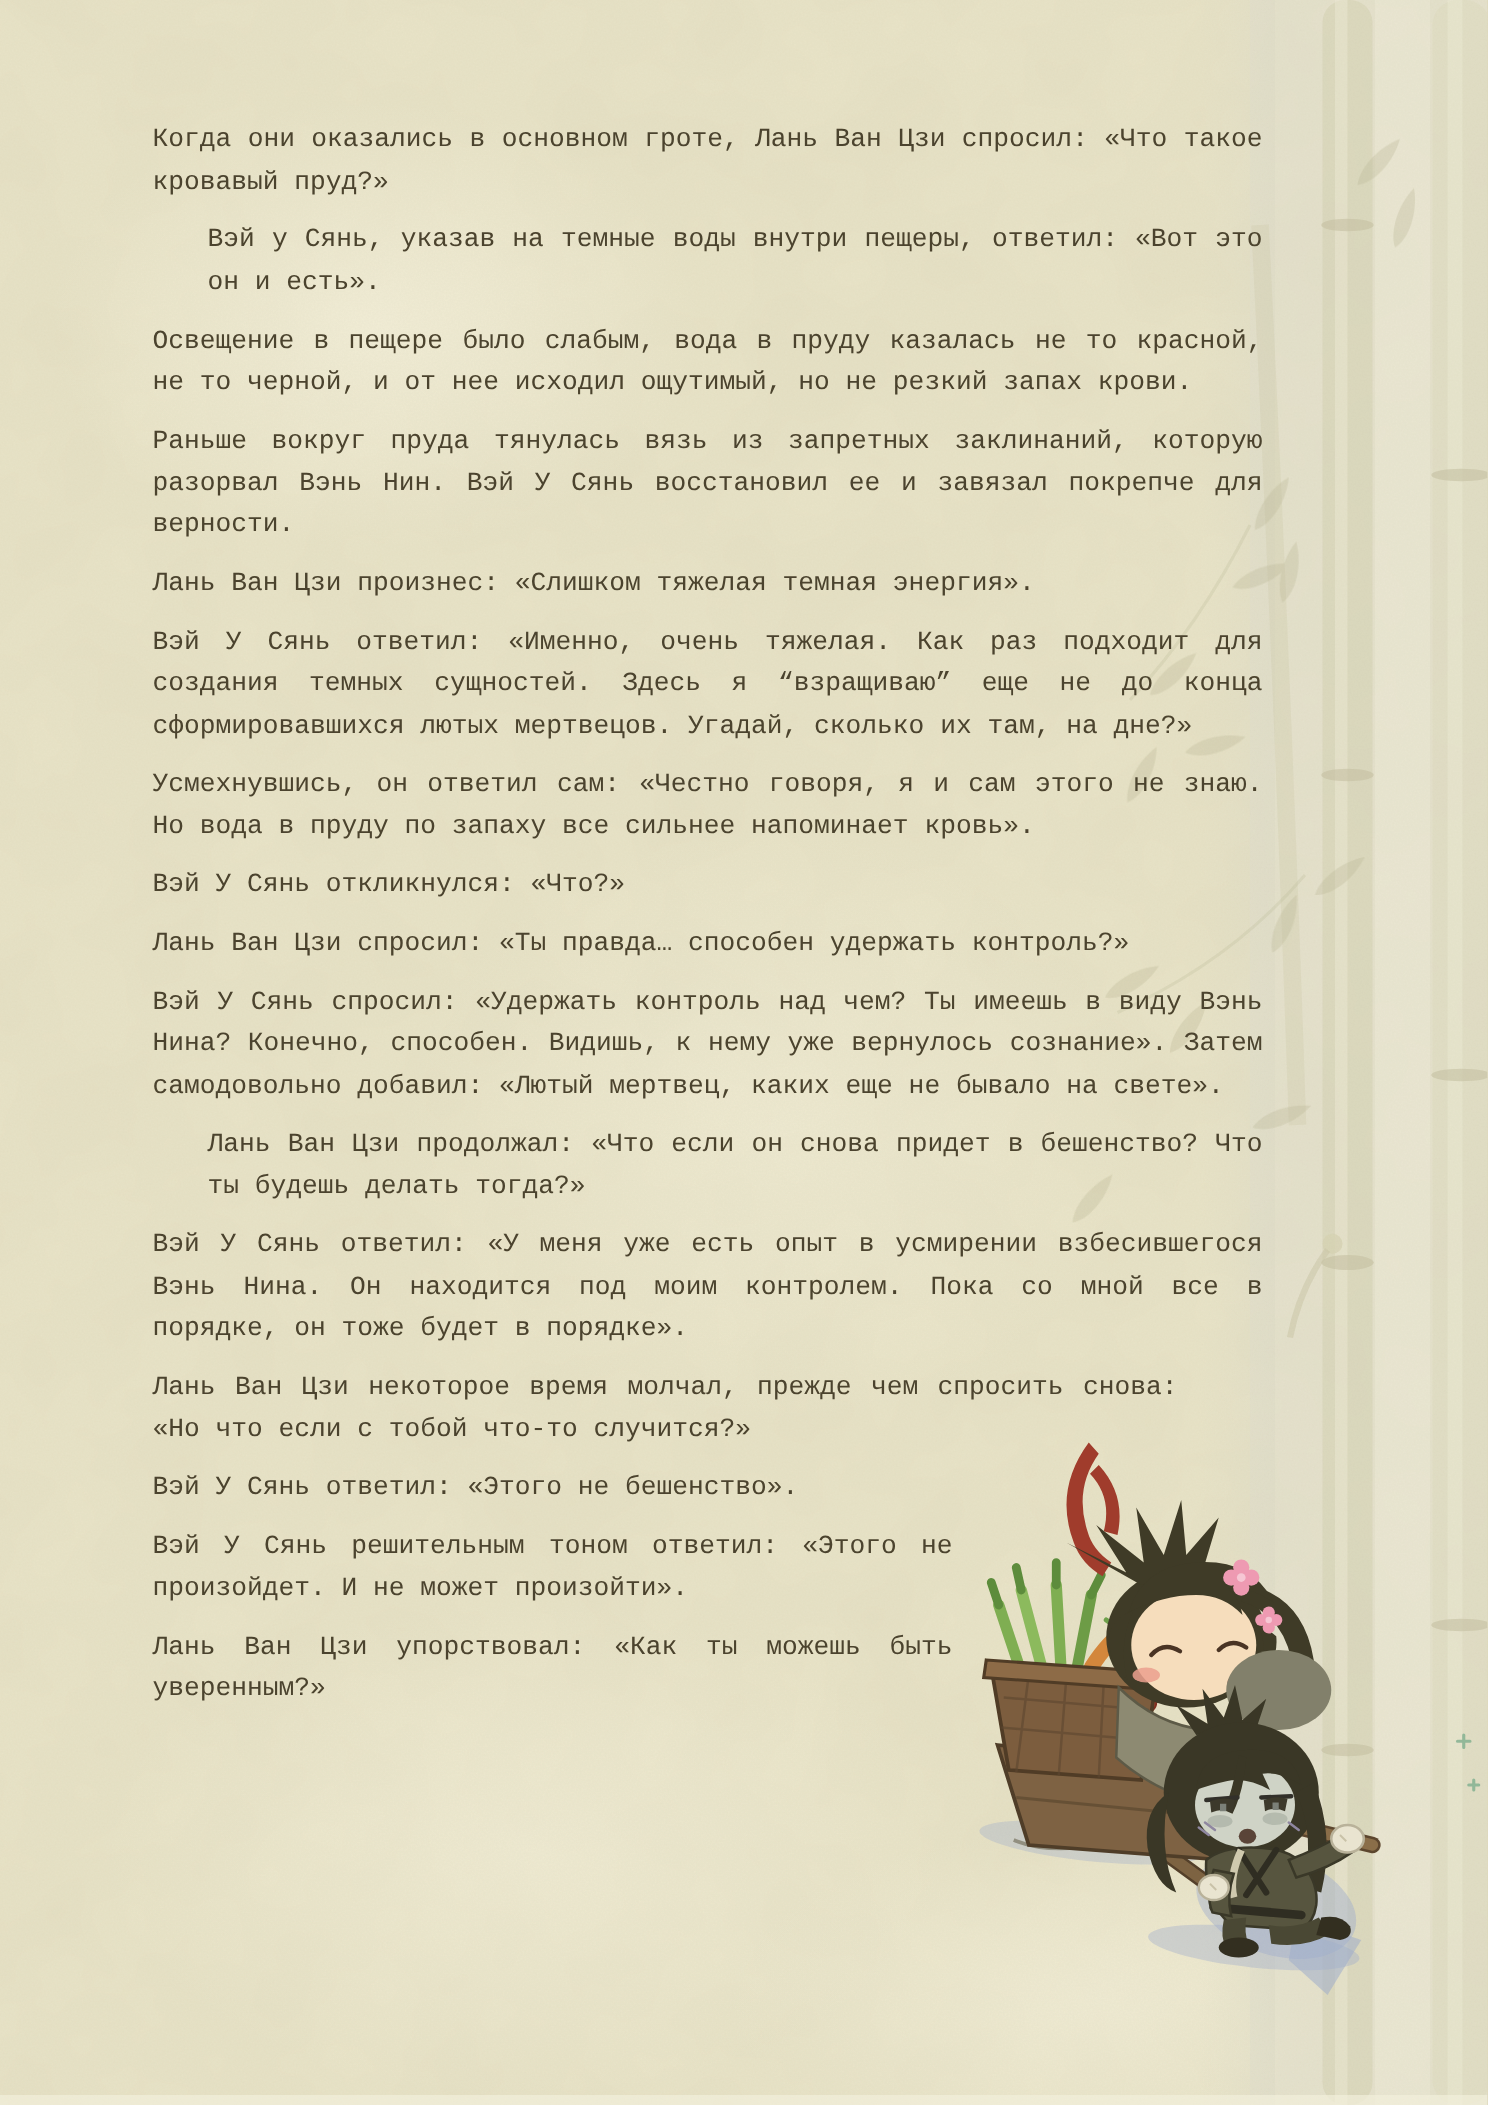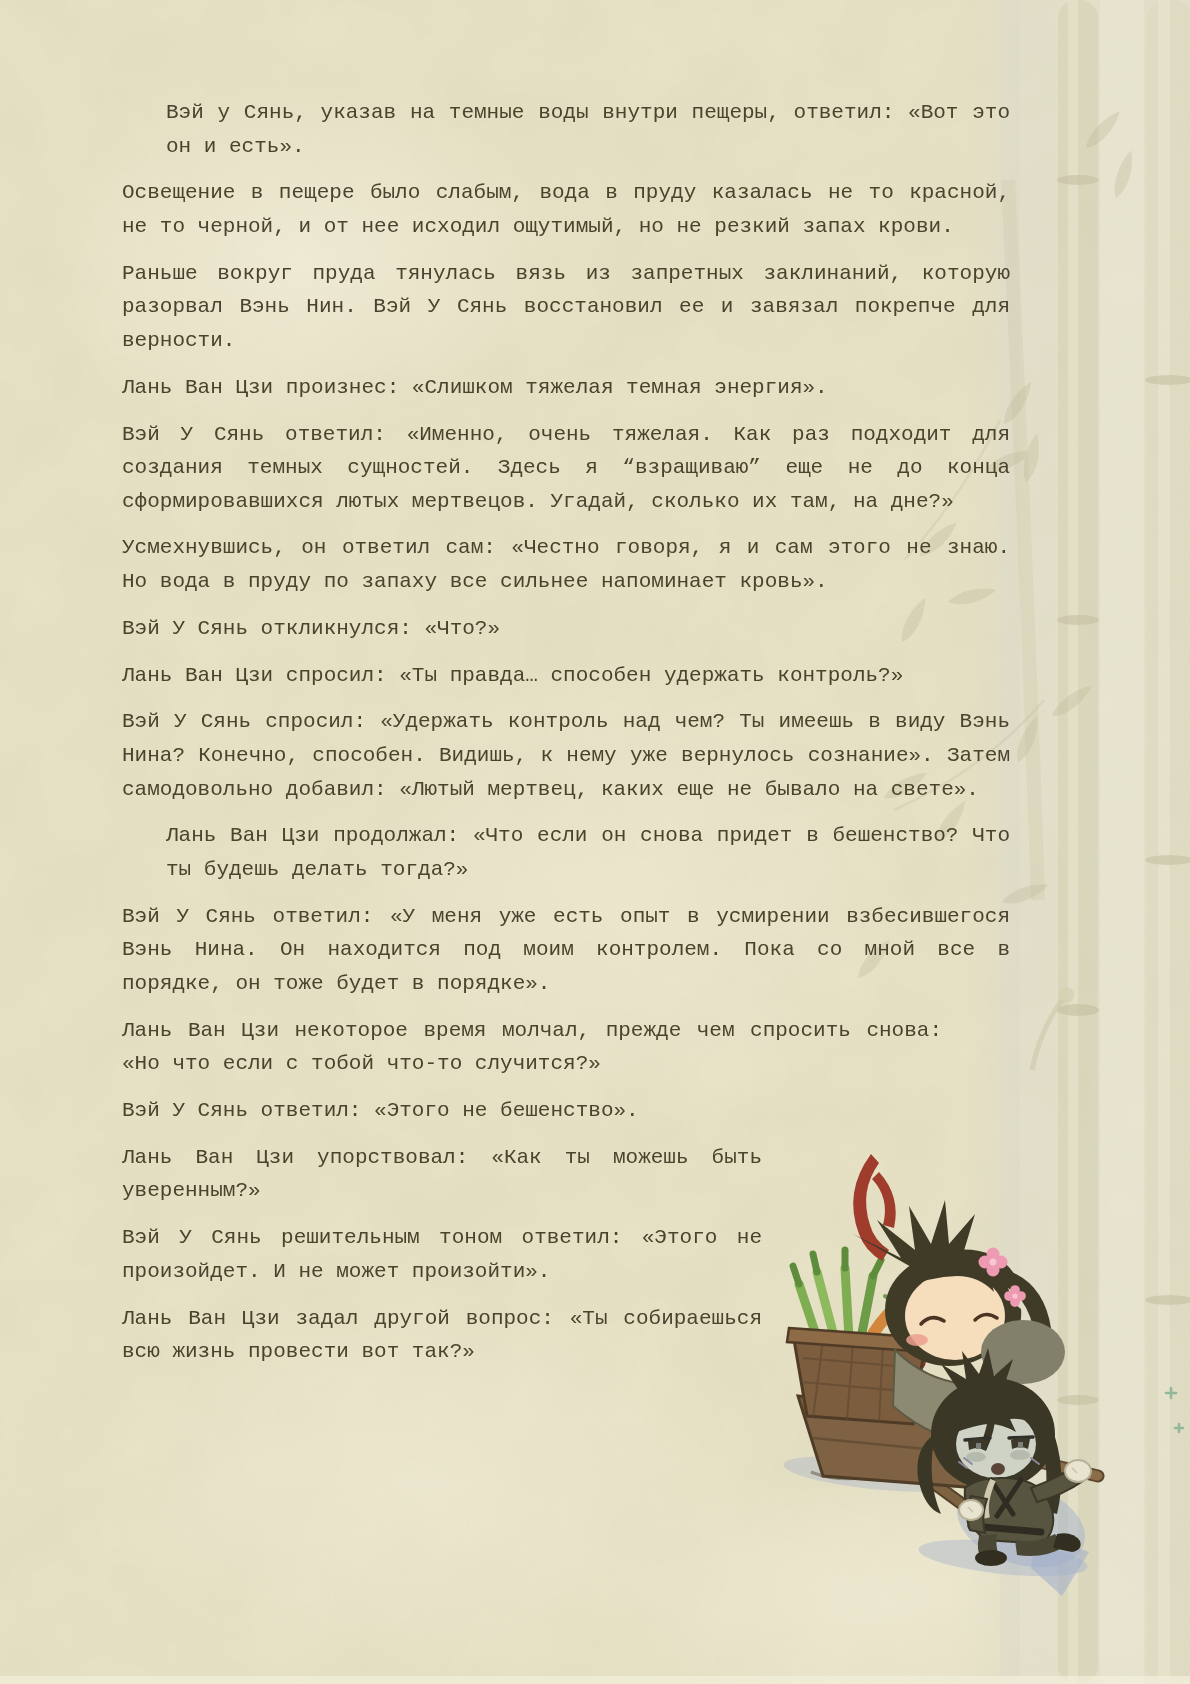--- a/index.html
+++ b/index.html
@@ -102,37 +102,37 @@
         <path d="M1000,420 q-40,80 -96,140"></path>
         <path d="M1044,700 q-60,70 -150,110"></path>
       </g>
     </g>
 
     <rect x="0" y="0" width="1190" height="1684" filter="url(#grain)"></rect>
     <rect x="0" y="1676" width="1190" height="8" fill="#f2efdc" opacity="0.7"></rect>
   </svg>
 
   <main class="text-col">
+    <p>Когда они оказались в основном гроте, Лань Ван Цзи спросил: «Что такое кровавый пруд?»</p>
     <p class="mw850">Вэй у Сянь, указав на темные воды внутри пещеры, ответил: «Вот это он и есть».</p>
     <p>Освещение в пещере было слабым, вода в пруду казалась не то красной, не то черной, и от нее исходил ощутимый, но не резкий запах крови.</p>
     <p>Раньше вокруг пруда тянулась вязь из запретных заклинаний, которую разорвал Вэнь Нин. Вэй У Сянь восстановил ее и завязал покрепче для верности.</p>
     <p>Лань Ван Цзи произнес: «Слишком тяжелая темная энергия».</p>
     <p>Вэй У Сянь ответил: «Именно, очень тяжелая. Как раз подходит для создания темных сущностей. Здесь я “взращиваю” еще не до конца сформировавшихся лютых мертвецов. Угадай, сколько их там, на дне?»</p>
     <p>Усмехнувшись, он ответил сам: «Честно говоря, я и сам этого не знаю. Но вода в пруду по запаху все сильнее напоминает кровь».</p>
     <p>Вэй У Сянь откликнулся: «Что?»</p>
     <p>Лань Ван Цзи спросил: «Ты правда… способен удержать контроль?»</p>
     <p>Вэй У Сянь спросил: «Удержать контроль над чем? Ты имеешь в виду Вэнь Нина? Конечно, способен. Видишь, к нему уже вернулось сознание». Затем самодовольно добавил: «Лютый мертвец, каких еще не бывало на свете».</p>
     <p class="mw850">Лань Ван Цзи продолжал: «Что если он снова придет в бешенство? Что ты будешь делать тогда?»</p>
     <p>Вэй У Сянь ответил: «У меня уже есть опыт в усмирении взбесившегося Вэнь Нина. Он находится под моим контролем. Пока со мной все в порядке, он тоже будет в порядке».</p>
     <p class="mw820">Лань Ван Цзи некоторое время молчал, прежде чем спросить снова: «Но  что если с тобой что-то случится?»</p>
     <p>Вэй У Сянь ответил: «Этого не бешенство».</p>
     <div class="illu-spacer"></div>
+    <p>Вэй У Сянь решительным тоном ответил: «Этого не произойдет. И не может произойти».</p>
     <p>Лань Ван Цзи упорствовал: «Как ты можешь быть уверенным?»</p>
-    <p>Вэй У Сянь решительным тоном ответил: «Этого не произойдет. И не может произойти».</p>
-    <p>Лань Ван Цзи задал другой вопрос: «Ты собираешься всю жизнь провести вот так?»</p>
   </main>
 
   <svg class="illu" viewBox="0 0 434 470" xmlns="http://www.w3.org/2000/svg" aria-hidden="true">
 
     <g fill="#9fadcb">
       <ellipse cx="120" cy="336" rx="90" ry="15" opacity="0.35" transform="rotate(6 120 336)"></ellipse>
       <ellipse cx="268" cy="386" rx="66" ry="40" opacity="0.45" transform="rotate(18 268 386)"></ellipse>
       <ellipse cx="250" cy="420" rx="85" ry="16" opacity="0.4" transform="rotate(6 250 420)"></ellipse>
       <path d="M284,396 L336,414 L309,458 L278,430 Z" opacity="0.55"></path>
     </g>

